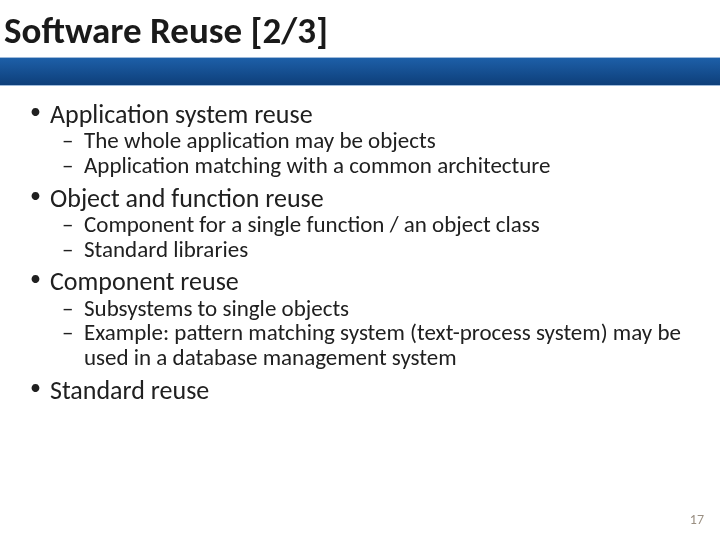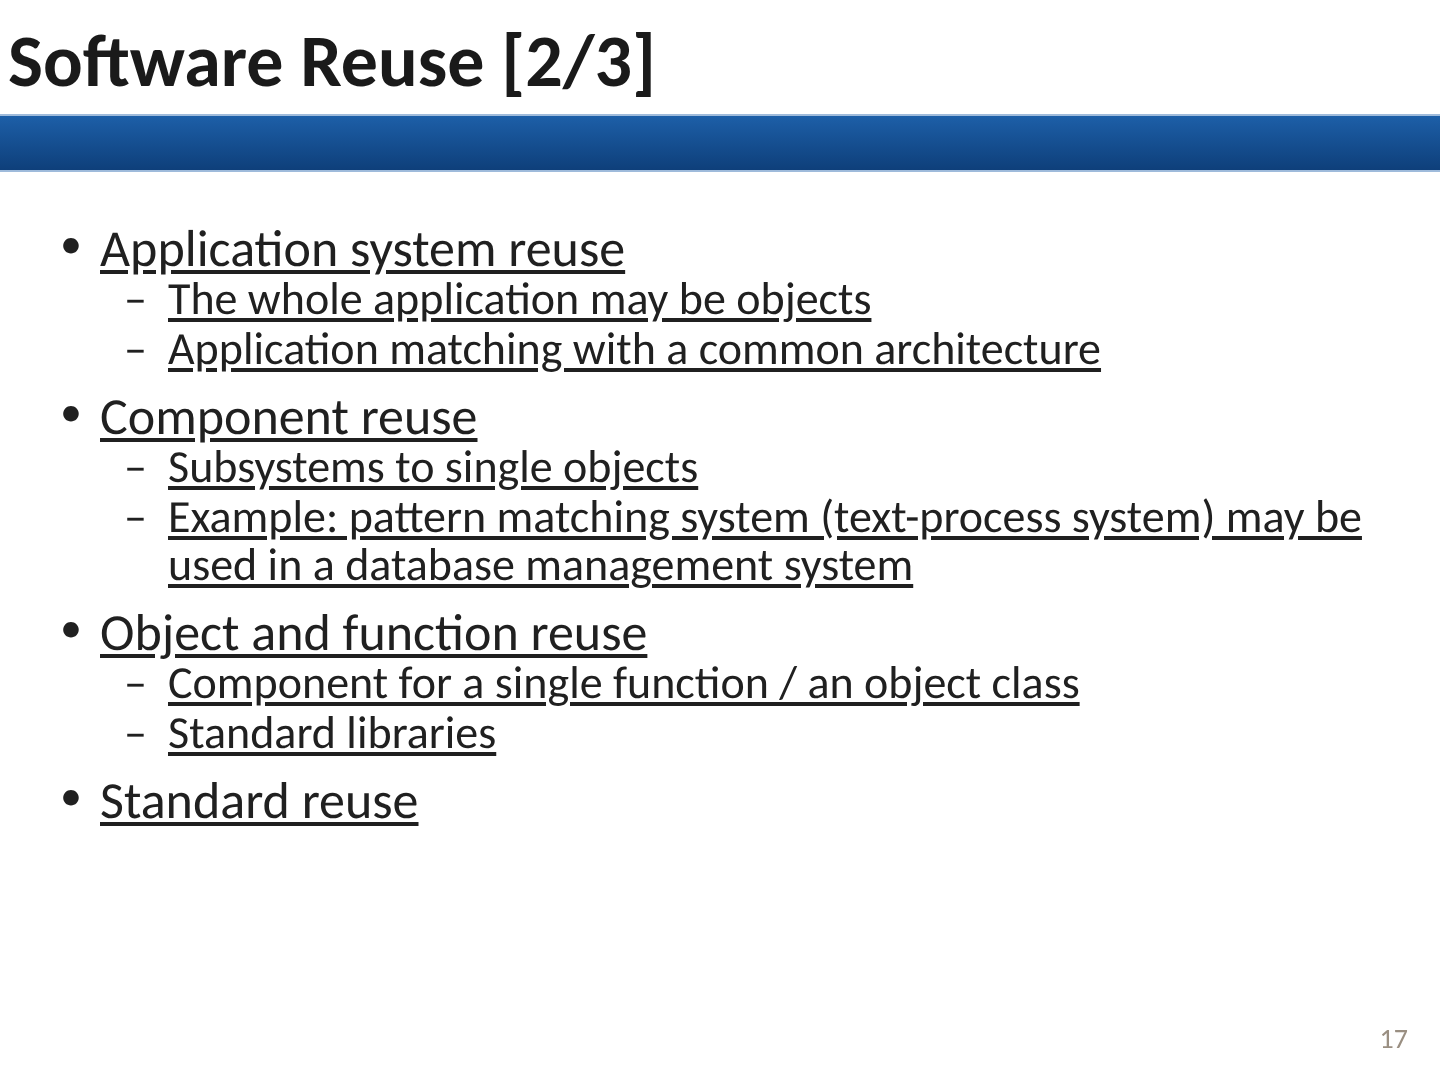--- a/index.html
+++ b/index.html
@@ -37,24 +37,23 @@
     left: 0;
     bottom: 0;
     width: 100%;
     height: 27px;
     background: linear-gradient(to bottom, #1d5fa8 0%, #0e3f7a 100%);
     border-top: 1px solid #9fbbdb;
     border-bottom: 1px solid #9fbbdb;
   }
 
   .body {
-    padding: 18px 20px 0 28px;
+    padding: 8px 20px 0 28px;
     font-size: 25px;
     line-height: 1.08;
-    text-decoration: underline;
   }
 
   .body ul {
     list-style: none;
     margin: 0;
     padding: 0;
   }
 
   
   .l1 > li {
@@ -112,31 +111,31 @@
   <div class="body">
     <ul class="l1">
       <li>
         <span>Application system reuse</span>
         <ul class="l2">
           <li><span>The whole application may be objects</span></li>
           <li><span>Application matching with a common architecture</span></li>
         </ul>
       </li>
       <li>
+        <span>Object and function reuse</span>
+        <ul class="l2">
+          <li><span>Component for a single function / an object class</span></li>
+          <li><span>Standard libraries</span></li>
+        </ul>
+      </li>
+      <li>
         <span>Component reuse</span>
         <ul class="l2">
           <li><span>Subsystems to single objects</span></li>
           <li><span>Example: pattern matching system (text-process system) may be used in a database management system</span></li>
-        </ul>
-      </li>
-      <li>
-        <span>Object and function reuse</span>
-        <ul class="l2">
-          <li><span>Component for a single function / an object class</span></li>
-          <li><span>Standard libraries</span></li>
         </ul>
       </li>
       <li>
         <span>Standard reuse</span>
       </li>
     </ul>
   </div>
 
   <div class="page-num">17</div>
 

